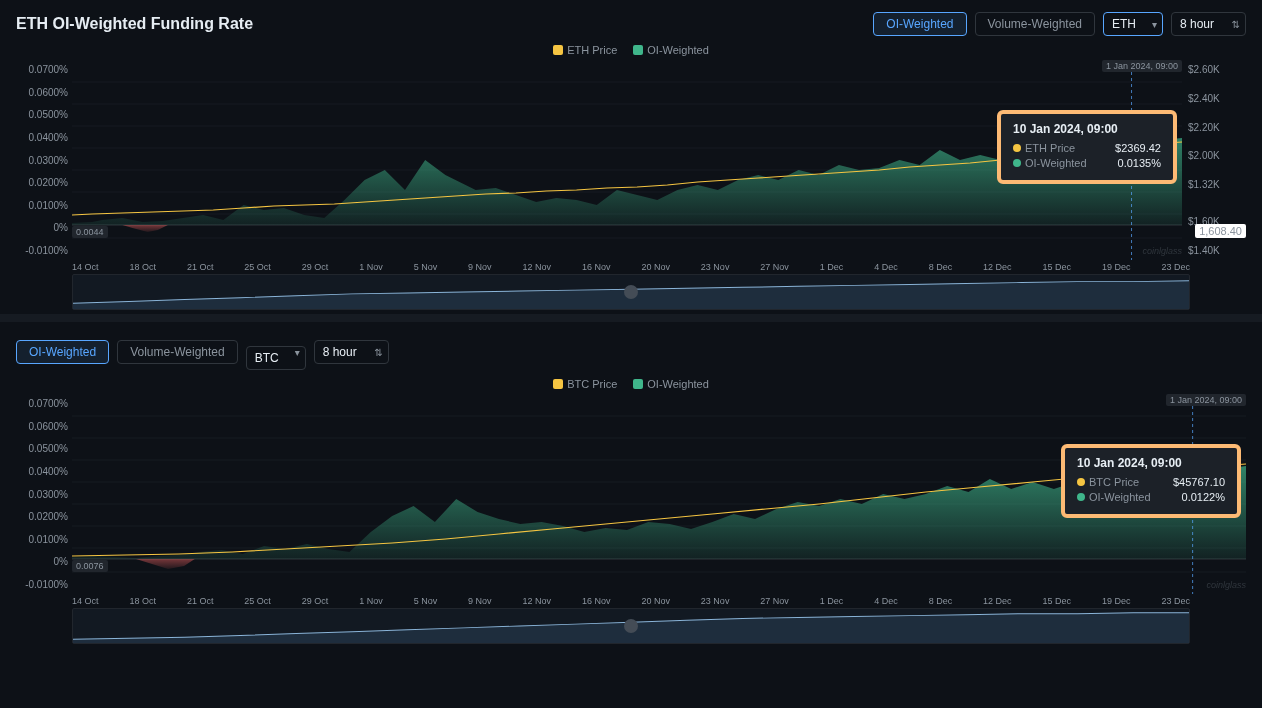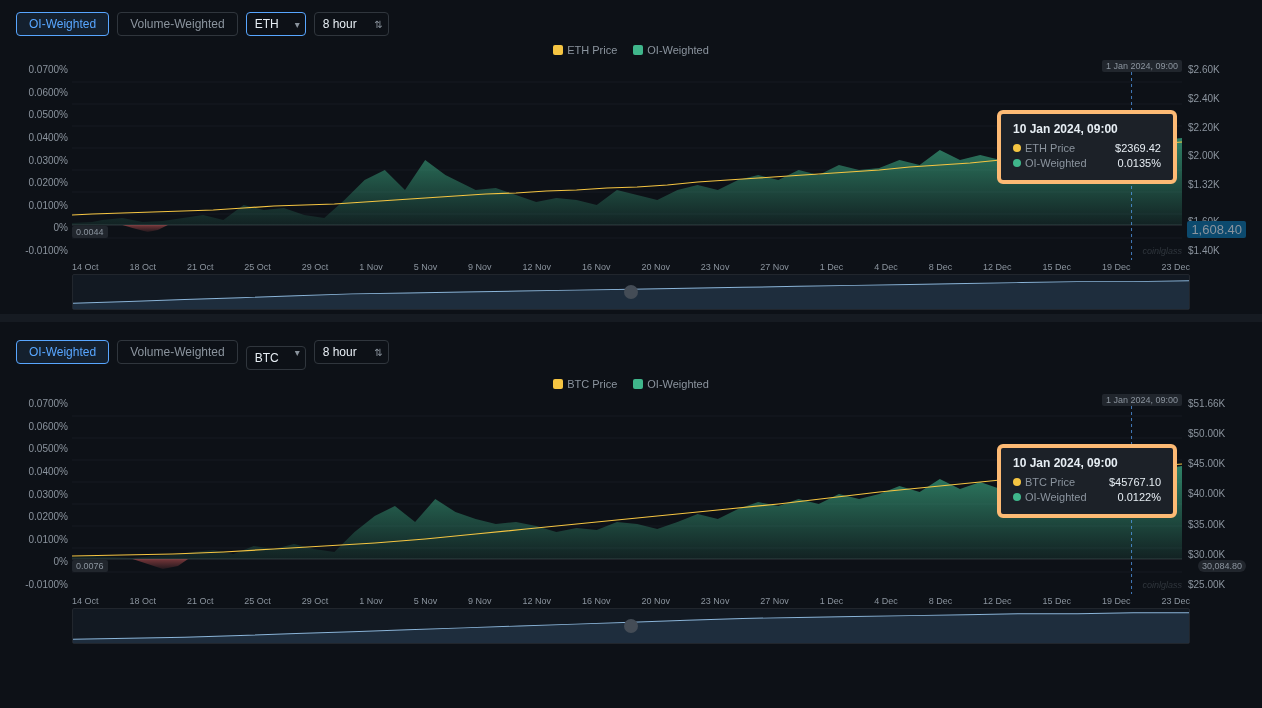--- a/index.html
+++ b/index.html
@@ -159,20 +159,21 @@
       background: #161b22;
     }
   </style>
 </head>
 <body>
 
 <div class="page">
 
   <div class="chart-section">
     <div class="chart-header">
+      <span class="chart-title">ETH OI-Weighted Funding Rate</span>
       <div class="chart-controls">
         <button class="btn-toggle active">OI-Weighted</button>
         <button class="btn-toggle">Volume-Weighted</button>
         <div class="select-wrapper">
           <select class="coin-select">
             <option>ETH</option>
             <option>BTC</option>
             <option>SOL</option>
           </select>
           <span class="select-chevron">▾</span>
@@ -268,21 +269,21 @@
             <span class="tooltip-label">
               <span class="tooltip-dot" style="background:#3fb68b;"></span>
               <span>OI-Weighted</span>
             </span>
             <span class="tooltip-value">0.0135%</span>
           </div>
         </div>
 
         <div style="position:absolute; top:0; right:0; background:#21262d; color:#8b949e; font-size:9px; padding:1px 4px; border-radius:2px;">1 Jan 2024, 09:00</div>
 
-        <div style="position:absolute; right:-64px; bottom:22px; background:#0c4a6e; color:#8b949e; font-size:13px; padding:1px 4px; border-radius:2px; white-space:nowrap;">
+        <div style="position:absolute; right:-64px; bottom:22px; background:#ffffff; color:#8b949e; font-size:11px; padding:1px 4px; border-radius:2px; white-space:nowrap;">
           <span>1,608.40</span>
         </div>
 
         <div style="position:absolute; bottom:4px; right:0; font-size:9px; color:#30363d; font-style:italic;">coinlglass</div>
       </div>
 
       <div style="width:64px; display:flex; flex-direction:column; justify-content:space-between; padding:4px 0 4px 6px;">
         <span class="axis-label">$2.60K</span>
         <span class="axis-label">$2.40K</span>
         <span class="axis-label">$2.20K</span>
@@ -435,29 +436,20 @@
 
         <div style="position:absolute; top:0; right:0; background:#21262d; color:#8b949e; font-size:9px; padding:1px 4px; border-radius:2px;">1 Jan 2024, 09:00</div>
 
         <div style="position:absolute; right:-64px; bottom:22px; background:#21262d; color:#8b949e; font-size:9px; padding:1px 4px; border-radius:6px; white-space:nowrap;">
           <span>30,084.80</span>
         </div>
 
         <div style="position:absolute; bottom:4px; right:0; font-size:9px; color:#30363d; font-style:italic;">coinlglass</div>
       </div>
 
-      <div style="width:64px; display:flex; flex-direction:column; justify-content:space-between; padding:4px 0 4px 6px;">
-        <span class="axis-label">$51.66K</span>
-        <span class="axis-label">$50.00K</span>
-        <span class="axis-label">$45.00K</span>
-        <span class="axis-label">$40.00K</span>
-        <span class="axis-label">$35.00K</span>
-        <span class="axis-label">$30.00K</span>
-        <span class="axis-label">$25.00K</span>
-      </div>
     </div>
 
     <div class="x-axis" style="font-size:9px;">
       <span>14 Oct</span>
       <span>18 Oct</span>
       <span>21 Oct</span>
       <span>25 Oct</span>
       <span>29 Oct</span>
       <span>1 Nov</span>
       <span>5 Nov</span>

